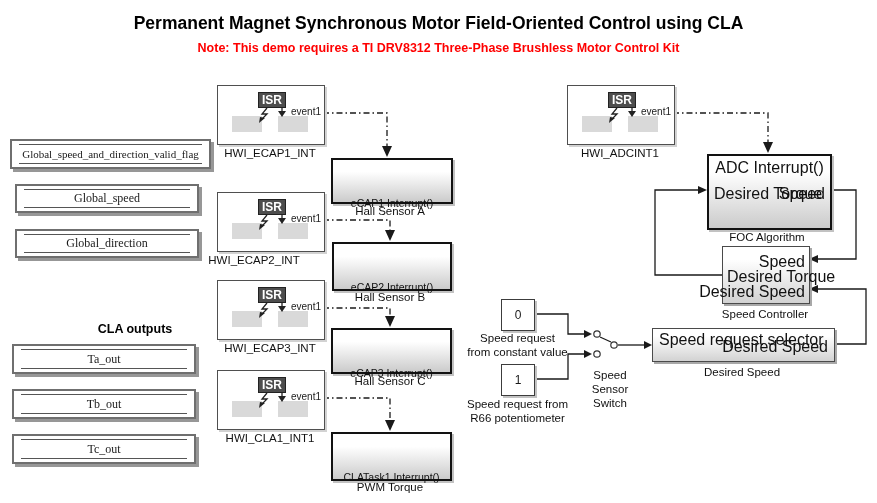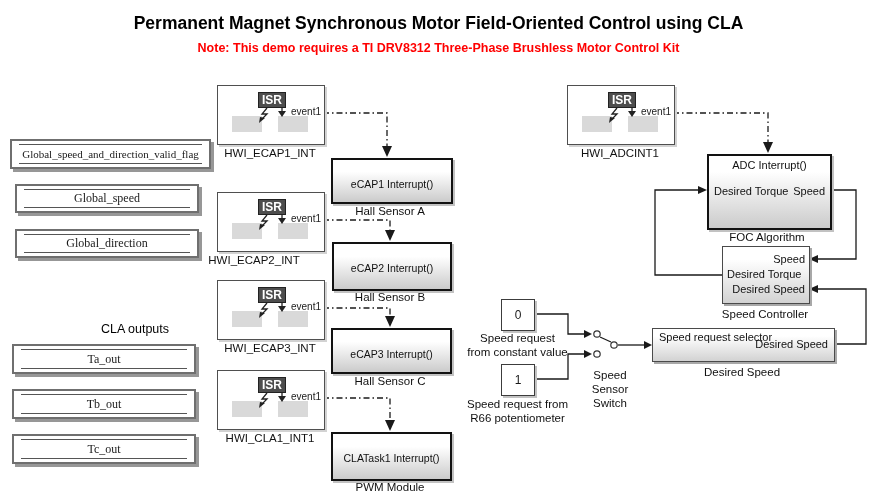--- a/index.html
+++ b/index.html
@@ -17,46 +17,46 @@
   #wires{position:absolute;left:0;top:0;z-index:1;}
 
   
   .dstore{position:absolute;background:#fff;border:2px solid #6f6f6f;
           box-shadow:3px 3px 0 #979797;display:flex;align-items:center;justify-content:center;
           font-family:"Liberation Serif",serif;font-size:12px;white-space:nowrap;z-index:2;}
   .dstore::before{content:"";position:absolute;left:7px;right:7px;top:3px;border-top:1px solid #555;}
   .dstore::after{content:"";position:absolute;left:7px;right:7px;bottom:3px;border-top:1px solid #555;}
   .dstore.long{font-size:11px;}
 
-  .section-head{position:absolute;font-size:12.5px;font-weight:normal;text-align:center;color:#000;z-index:2;}
+  .section-head{position:absolute;font-size:12.5px;font-weight:bold;text-align:center;color:#000;z-index:2;}
 
   
   .isr{position:absolute;width:106px;height:58px;background:#fff;border:1.5px solid #4f4f4f;
        box-shadow:2px 2px 0 #d2d2d2;z-index:2;}
   .isr-rect{position:absolute;background:#d9d9d9;width:30px;height:16px;top:30px;}
   .isr-rect.l{left:14px;} .isr-rect.r{left:60px;}
   .isr-badge{position:absolute;left:40px;top:6px;background:#4d4d4d;color:#fff;
              font-weight:bold;font-size:12px;line-height:14px;padding:0 3px;border:1px solid #222;}
   .isr-arrows{position:absolute;left:0;top:0;}
   .isr-event{position:absolute;right:3px;top:20px;font-size:10px;color:#222;}
 
   
   .isub{position:absolute;border:2px solid #121212;
         background:linear-gradient(180deg,#ffffff 28%,#cbcbcb 100%);
         box-shadow:2px 2px 0 #c2c2c2;text-align:center;z-index:2;}
-  .isub-port{padding-top:18px;font-size:10.5px;color:#111;}
+  .isub-port{padding-top:18px;font-size:10.5px;color:#111;margin-top:19px;}
 
   
   .gblock{position:absolute;border:2px solid #121212;
           background:linear-gradient(180deg,#ffffff 22%,#cbcbcb 100%);
           box-shadow:2px 2px 0 #c2c2c2;z-index:2;}
   .gblock2{position:absolute;border:1.5px solid #4a4a4a;
            background:linear-gradient(180deg,#ffffff 22%,#d2d2d2 100%);
            box-shadow:2px 2px 0 #a8a8a8;z-index:2;}
-  .port{position:absolute;font-size:11px;color:#111;white-space:nowrap;}
+  .port{position:absolute;font-size:16px;color:#111;white-space:nowrap;}
 
   .bname{position:absolute;font-size:11.5px;text-align:center;color:#111;white-space:nowrap;z-index:2;}
   .plabel{position:absolute;font-size:11.5px;text-align:center;color:#111;line-height:14px;z-index:2;}
 
   .const{position:absolute;width:32px;height:30px;background:#fff;border:1.5px solid #3c3c3c;
          box-shadow:2px 2px 0 #c2c2c2;display:flex;align-items:center;justify-content:center;
          font-size:12px;z-index:2;}
 </style>
 </head>
 <body>
@@ -207,21 +207,21 @@
   <div class="bname" style="left:320px;top:291px;width:140px">Hall Sensor B</div>
 
   <div class="isub" style="left:331px;top:328px;width:117px;height:42px">
     <div class="isub-port">eCAP3 Interrupt()</div>
   </div>
   <div class="bname" style="left:320px;top:375px;width:140px">Hall Sensor C</div>
 
   <div class="isub" style="left:331px;top:432px;width:117px;height:45px">
     <div class="isub-port">CLATask1 Interrupt()</div>
   </div>
-  <div class="bname" style="left:320px;top:481px;width:140px">PWM Module</div>
+  <div class="bname" style="left:320px;top:481px;width:140px">PWM Torque</div>
 
   <div class="gblock" style="left:707px;top:154px;width:121px;height:72px">
     <div class="port" style="left:0;right:0;top:3px;text-align:center">ADC Interrupt()</div>
     <div class="port" style="left:5px;top:29px">Desired Torque</div>
     <div class="port" style="right:5px;top:29px">Speed</div>
   </div>
   <div class="bname" style="left:697px;top:231px;width:140px">FOC Algorithm</div>
 
   <div class="gblock2" style="left:722px;top:246px;width:86px;height:56px">
     <div class="port" style="right:4px;top:6px">Speed</div>

